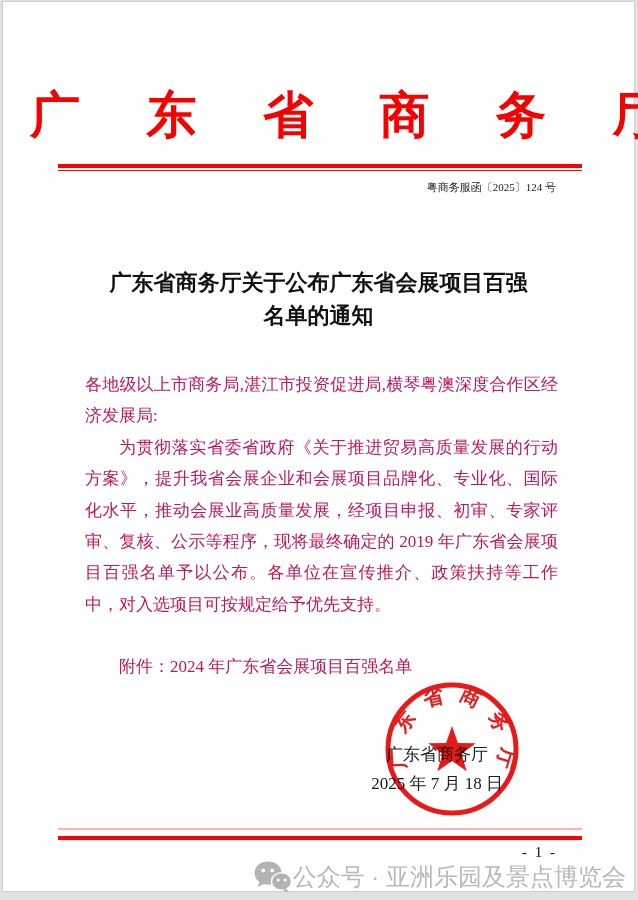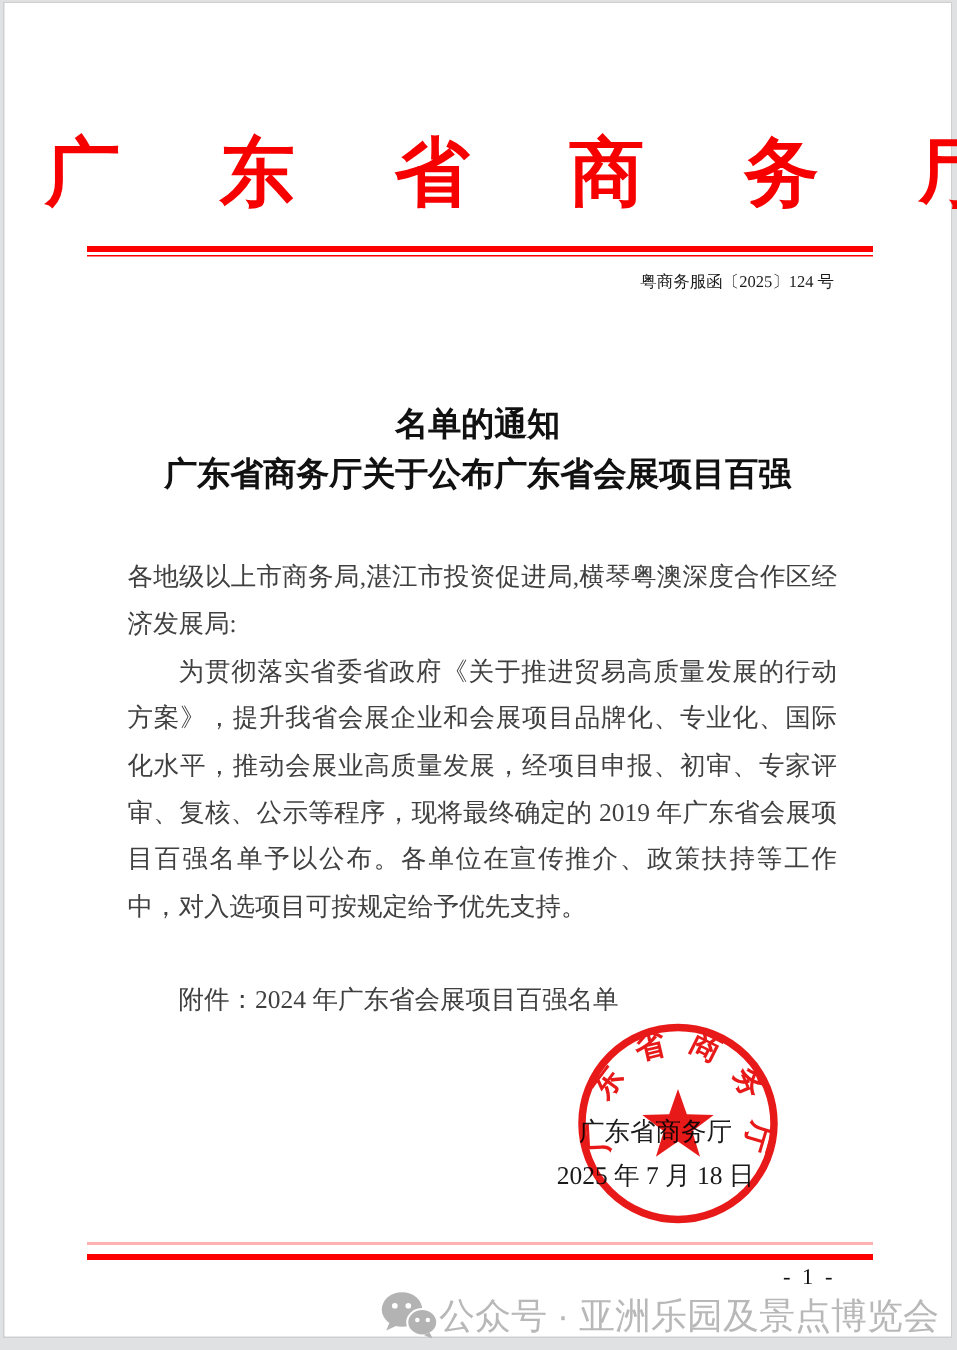--- a/index.html
+++ b/index.html
@@ -22,21 +22,21 @@
   .rule { background:#ff0000; }
   .rule-top-thick { left:55px; top:162px; width:524px; height:4px; }
   .rule-top-thin  { left:55px; top:168px; width:524px; height:1px; }
   .doc-number { top:178px; right:78px; font-size:11px; color:#1a1a1a; white-space:nowrap; }
   .doc-title {
     top:264px; left:0; width:100%; text-align:center;
     font-size:22px; font-weight:bold; color:#111; line-height:33px;
   }
   .body-block {
     top:367px; left:82px; width:473px;
-    font-size:17px; line-height:31.4px; color:#404040;
+    font-size:17px; line-height:31.4px; color:#be185d;
     text-align:justify;
   }
   .body-block p { margin:0; }
   .indent { text-indent:2em; }
   .attachment { margin-top:31px !important; text-indent:2em; }
   .signature { top:741px; left:326px; width:216px; text-align:center; font-size:17px; color:#1a1a1a; }
   .sig-name { line-height:24px; }
   .sig-date { margin-top:5px; line-height:24px; white-space:nowrap; }
   .seal { left:378px; top:676px; mix-blend-mode:multiply; opacity:.9; }
   .rule-bottom-thin  { left:55px; top:826px; width:524px; height:2px; background:#ffb0b0; }
@@ -56,22 +56,22 @@
 <div class="page">
 
   <div class="abs letterhead">广 东 省 商 务 厅</div>
 
   <div class="abs rule rule-top-thick"></div>
   <div class="abs rule rule-top-thin"></div>
 
   <div class="abs doc-number">粤商务服函〔2025〕124 号</div>
 
   <div class="abs doc-title">
+    <div>广东省商务厅关于公布广东省会展项目百强</div>
     <div>名单的通知</div>
-    <div>广东省商务厅关于公布广东省会展项目百强</div>
   </div>
 
   <div class="abs body-block">
     <p>各地级以上市商务局,湛江市投资促进局,横琴粤澳深度合作区经济发展局:</p>
     <p class="indent">为贯彻落实省委省政府《关于推进贸易高质量发展的行动方案》，提升我省会展企业和会展项目品牌化、专业化、国际化水平，推动会展业高质量发展，经项目申报、初审、专家评审、复核、公示等程序，现将最终确定的 2019 年广东省会展项目百强名单予以公布。各单位在宣传推介、政策扶持等工作中，对入选项目可按规定给予优先支持。</p>
     <p class="attachment">附件：2024 年广东省会展项目百强名单</p>
   </div>
 
   <div class="abs signature">
     <div class="sig-name">广东省商务厅</div>

